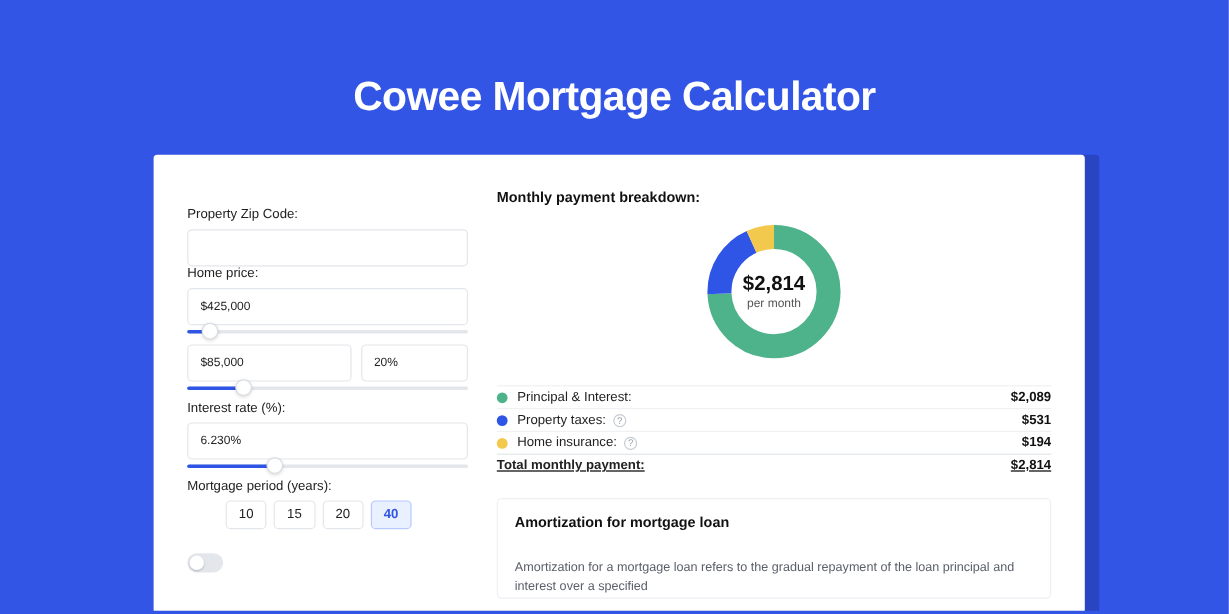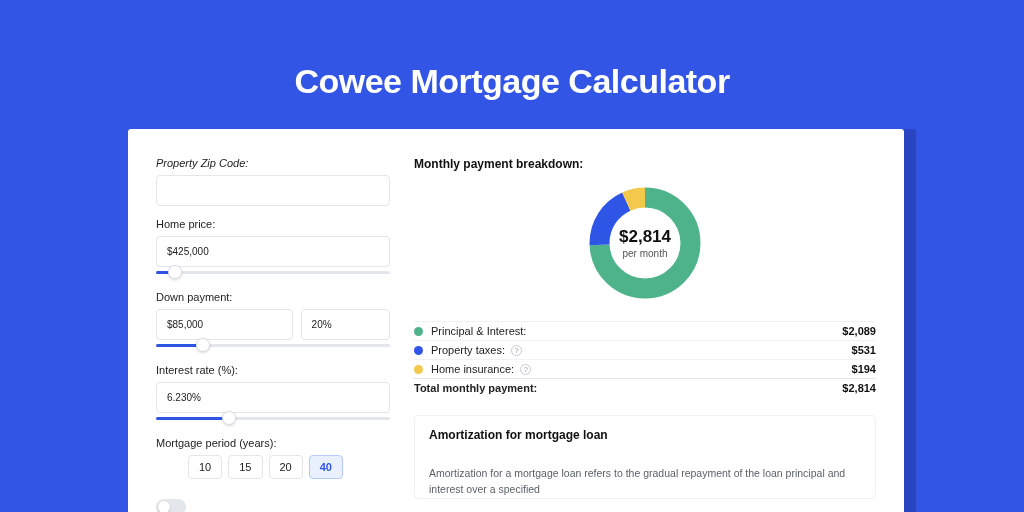--- a/index.html
+++ b/index.html
@@ -39,24 +39,23 @@
     padding-right: 16px;
   }
   .right {
     flex: 1;
     padding-left: 8px;
   }
   .field-label {
     font-size: 11px;
     color: #222;
     margin-bottom: 6px;
-    margin-top: 12px;
     display: block;
   }
-  .field-label:first-child { margin-top: 0; font-style: italic; }
+  .field-label:first-child { margin-top: 16px; }
   .text-input {
     width: 100%;
     border: 1px solid #e3e6ea;
     border-radius: 4px;
     padding: 9px 10px;
     font-size: 10px;
     color: #222;
     background: #fff;
   }
   .row {
@@ -192,21 +191,21 @@
   .info-icon {
     width: 11px; height: 11px;
     border: 1px solid #c7ccd4;
     border-radius: 50%;
     display: inline-flex;
     align-items: center;
     justify-content: center;
     font-size: 8px;
     color: #9aa0aa;
   }
-  .total-row { border-top: 1px solid #e3e6ea; font-weight: 700; }
+  .total-row { border-top: 1px solid #e3e6ea; font-weight: 700; text-decoration: underline; }
   .total-row .legend-label { font-weight: 700; }
   .total-row .legend-value { font-weight: 800; }
 
   .amort-card {
     border: 1px solid #eef0f3;
     border-radius: 4px;
     padding: 12px 14px 0 14px;
     margin-top: 18px;
   }
   .amort-title {
@@ -237,21 +236,20 @@
       <input class="text-input" value="" style="">
 
       <label class="field-label">Home price:</label>
       <input class="text-input" value="$425,000" style="">
       <div class="slider-track">
         <div class="slider-line"></div>
         <div class="slider-fill" style="width:8%"></div>
         <div class="slider-thumb" style="left:8%"></div>
       </div>
 
-      <label class="field-label">Down payment:</label>
       <div class="row">
         <input class="text-input" value="$85,000" style="">
         <input class="text-input" value="20%" style="">
       </div>
       <div class="slider-track">
         <div class="slider-line"></div>
         <div class="slider-fill" style="width:20%"></div>
         <div class="slider-thumb" style="left:20%"></div>
       </div>
 

